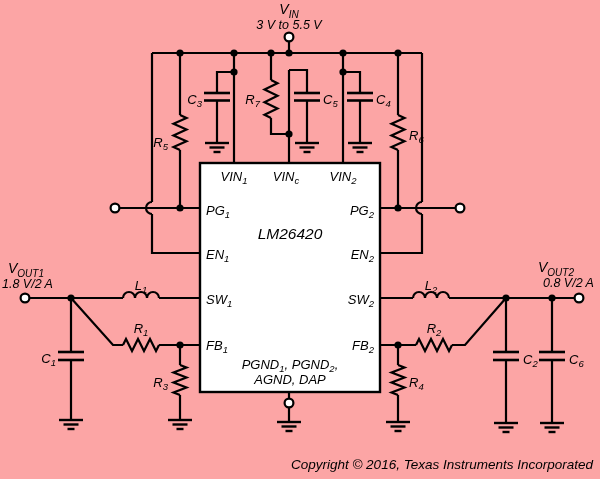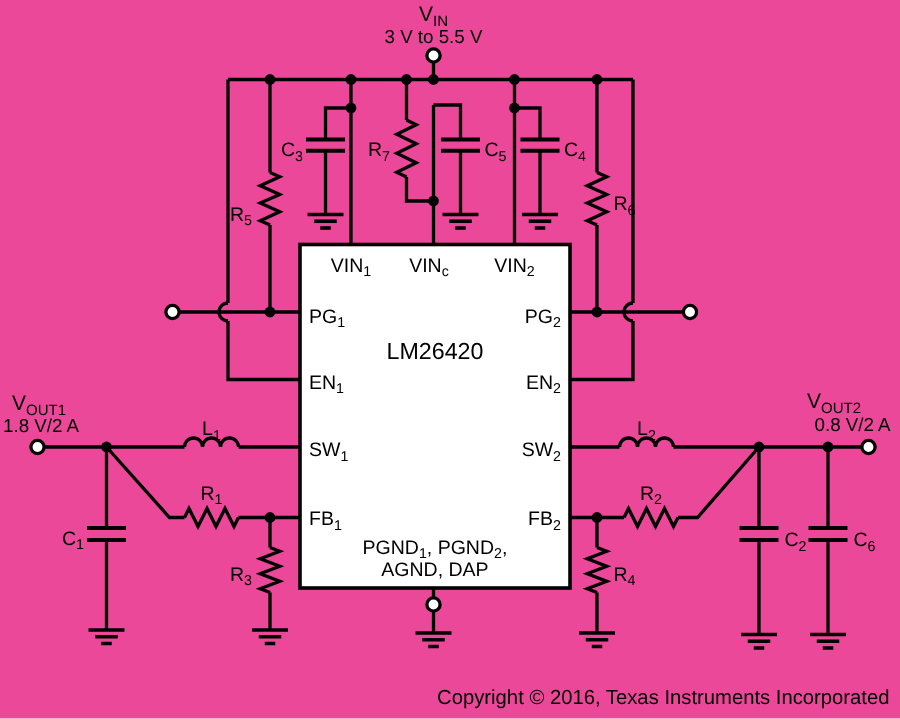--- a/index.html
+++ b/index.html
@@ -1,17 +1,17 @@
 <!DOCTYPE html>
 <html><head>
 <meta charset="utf-8">
 <style>
   html,body{margin:0;padding:0;background:#ffffff;}
-  .page{position:relative;width:600px;height:479px;background:#ec4899;overflow:hidden;
-        font-family:"Liberation Sans", sans-serif;}
+  .page{position:relative;width:600px;height:479px;background:#fca5a5;overflow:hidden;
+        font-family:"Liberation Sans", sans-serif;font-style:italic;}
   svg{display:block;}
   text{fill:#000000;font-family:"Liberation Sans", sans-serif;}
   .lbl{font-size:13px;}
   .sub{font-size:9.5px;}
   .big{font-size:14px;}
   .bigsub{font-size:10px;}
   .rating{font-size:12.5px;}
   .icname{font-size:15.5px;}
   .copyright{font-size:13.5px;}
   .wire{stroke:#000000;stroke-width:2.2;fill:none;}

